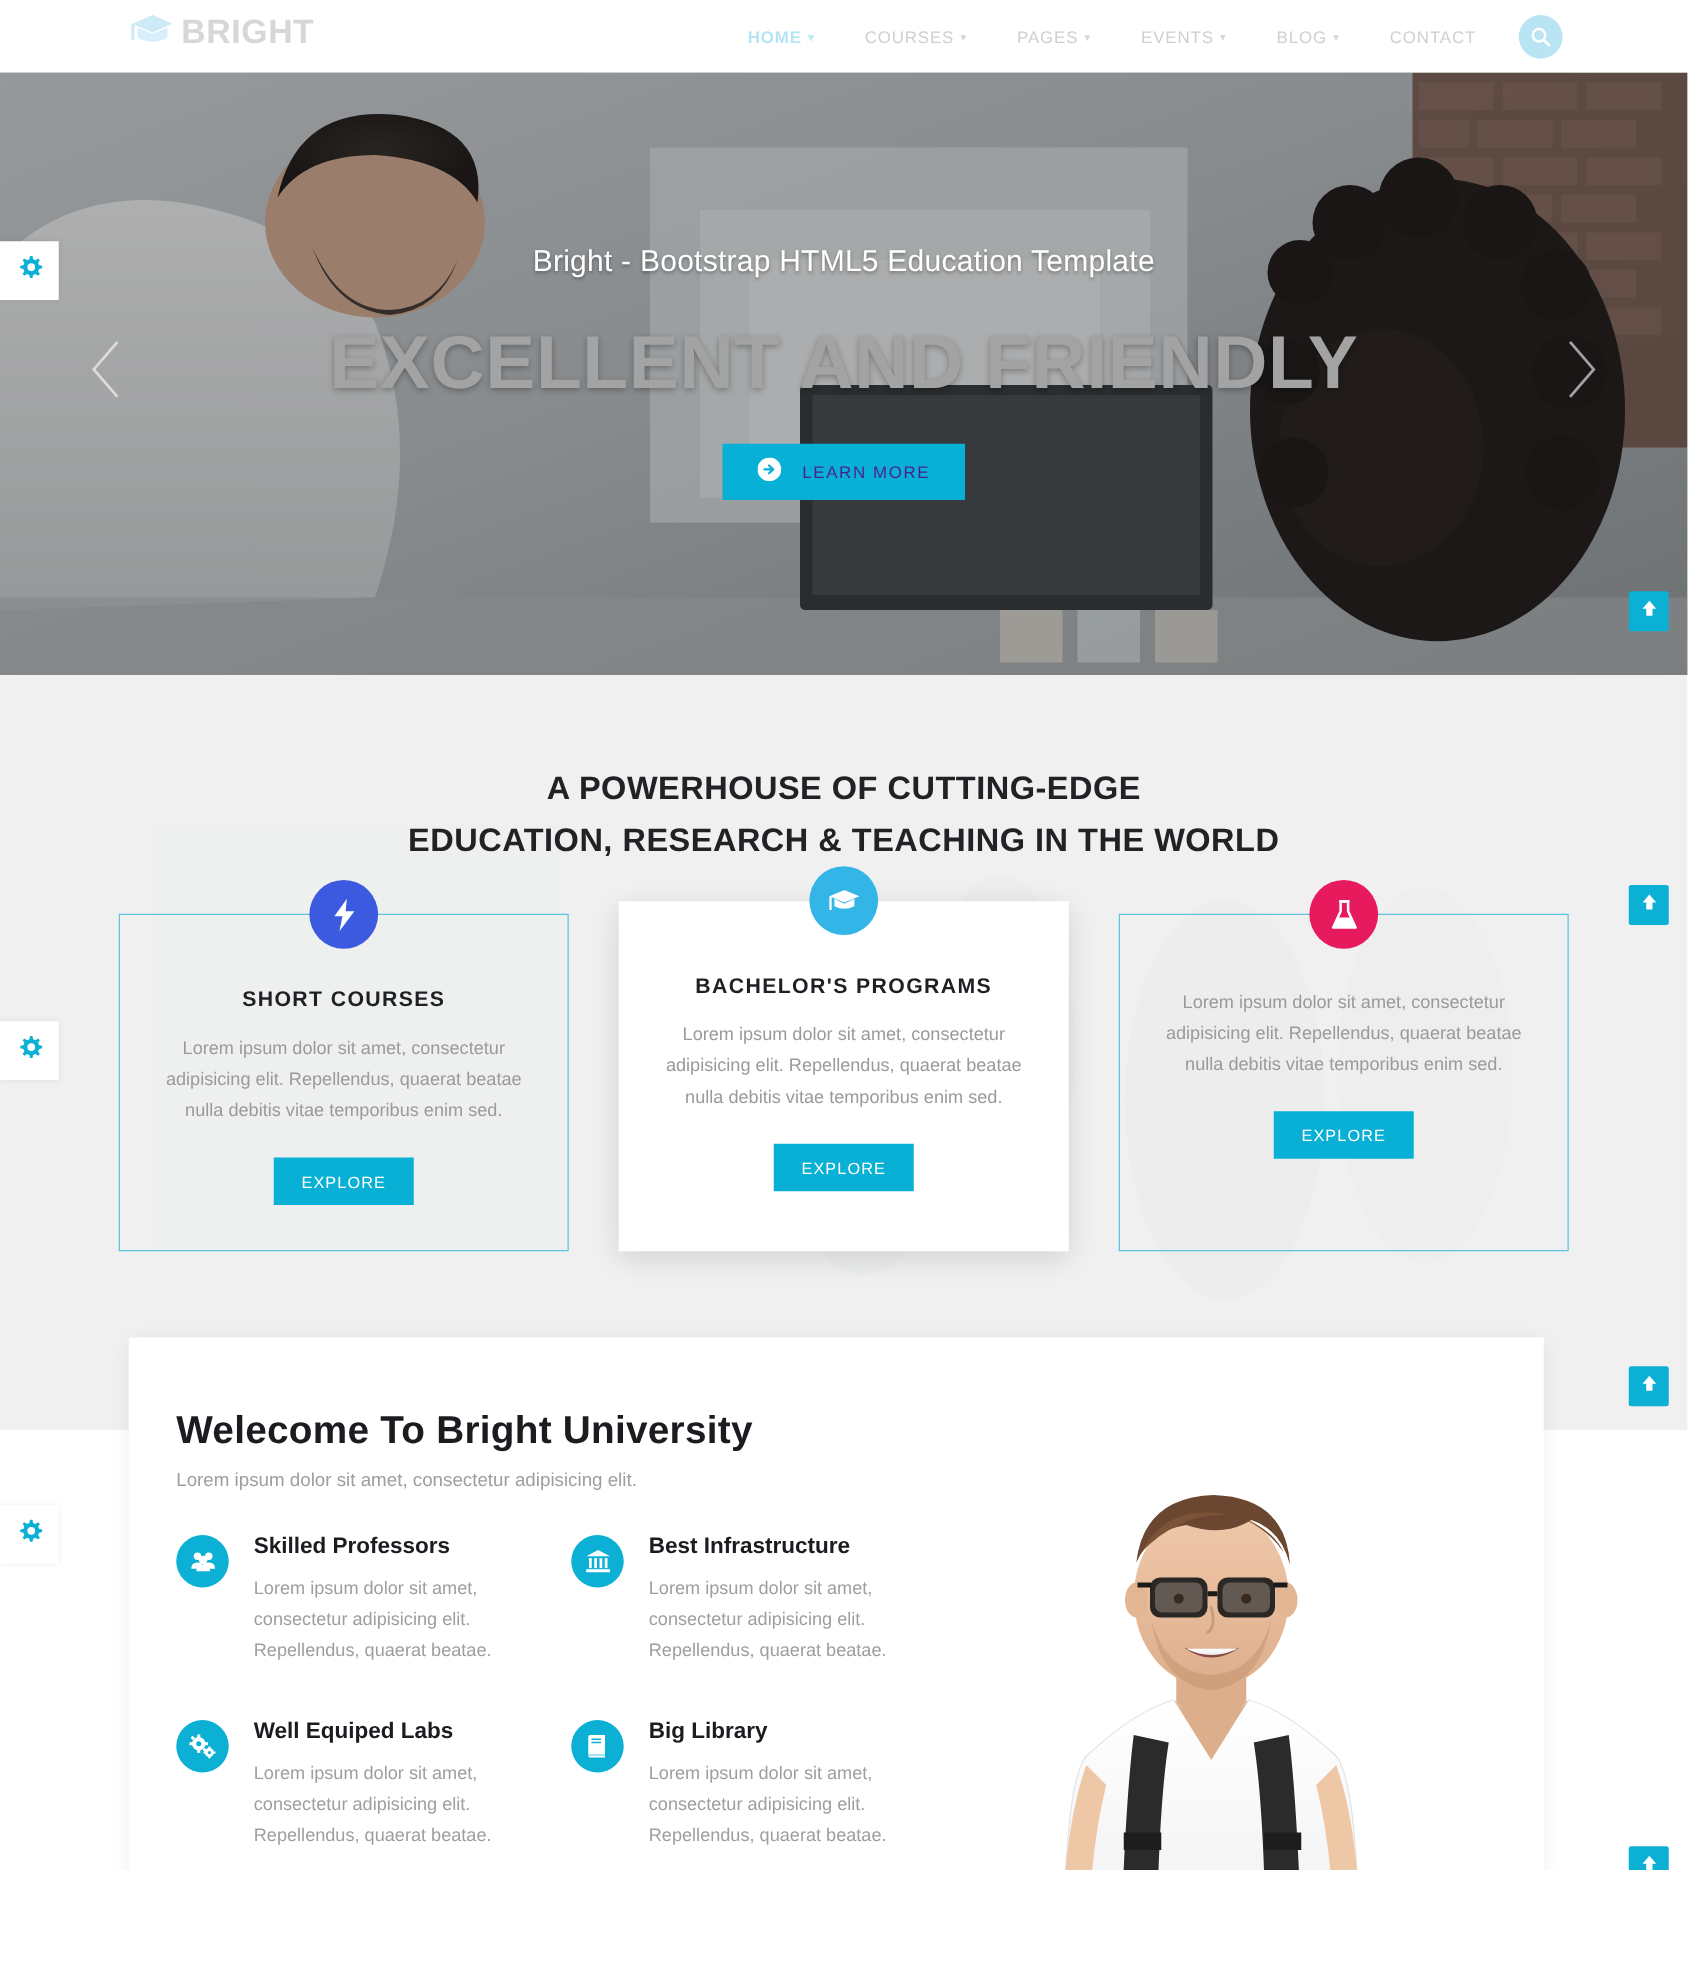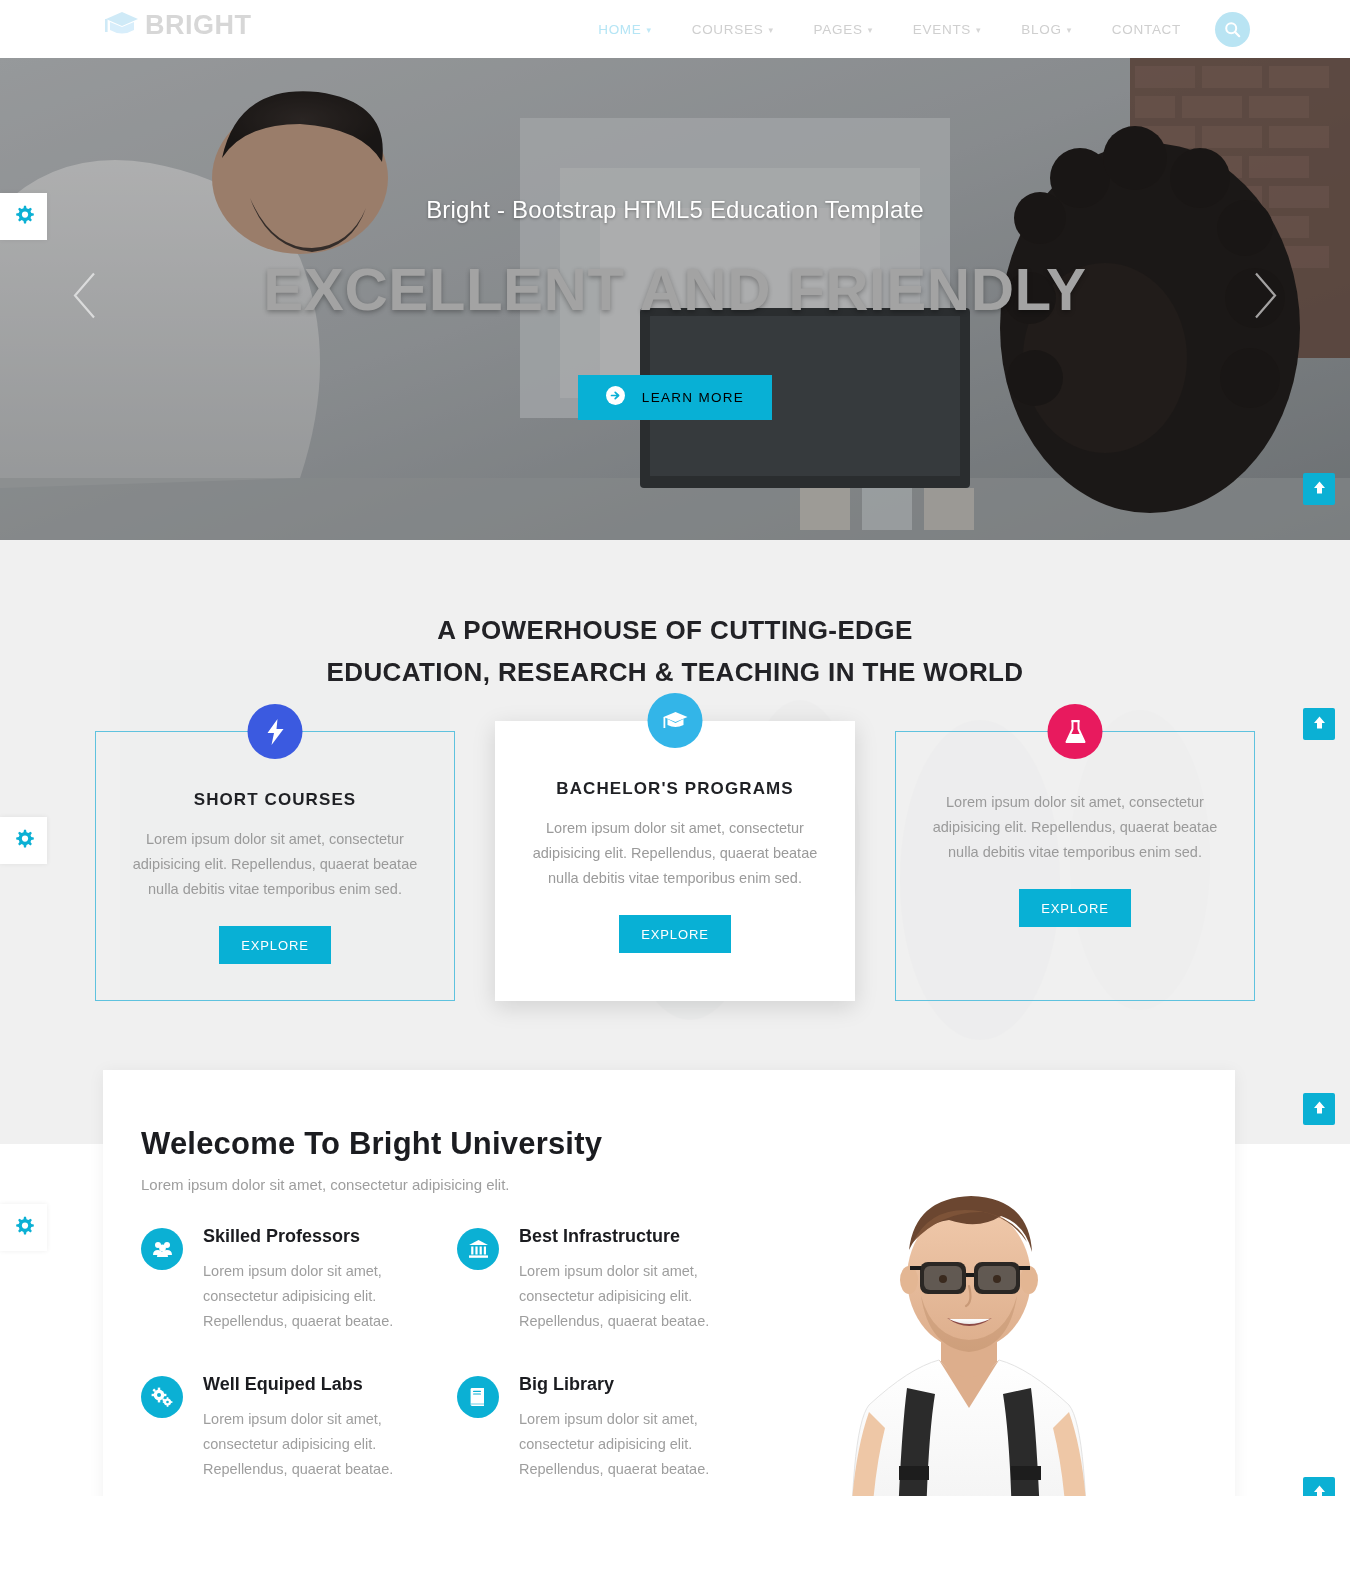--- a/index.html
+++ b/index.html
@@ -30,21 +30,21 @@
   }
   .nav {
     position: absolute; right: 100px; top: 0; height: 58px;
     display: flex; align-items: center; gap: 0px;
   }
   .nav-item {
     font-size: 13.5px; letter-spacing: 0.7px; color: #cfcfcf;
     padding: 0 20px; display: flex; align-items: center; gap: 5px;
     cursor: pointer; white-space: nowrap;
   }
-  .nav-item.active { color: #b5e5f5; }
+  .nav-item.active { color: #b5e5f5; font-weight: bold; }
   .caret { font-size: 9px; opacity: .85; display: inline-block; transform: translateY(1px); }
   .search-btn {
     width: 35px; height: 35px; border-radius: 50%;
     background: #b9e4f3; display: flex; align-items: center; justify-content: center;
     margin-left: 14px; cursor: pointer;
   }
   .search-btn svg { display: block; }
 
   
   .hero {
@@ -60,21 +60,21 @@
   .hero-sub {
     color: #fff; font-size: 24px; font-weight: 400; letter-spacing: .2px;
     text-shadow: 0 1px 3px rgba(0,0,0,.35);
   }
   .hero-title {
     color: #a3a3a3; font-size: 60px; font-weight: 800; letter-spacing: .5px;
     line-height: 1.08; text-align: center; margin-top: 34px;
     text-shadow: 0 2px 5px rgba(0,0,0,.3);
   }
   .hero-btn {
-    margin-top: 52px; background: #08b0d5; color: #000000; border: none;
+    margin-top: 32px; background: #08b0d5; color: #4c1d95; border: none;
     height: 45px; padding: 0 28px; display: flex; align-items: center; gap: 17px;
     font-size: 13.5px; letter-spacing: 1.3px; font-weight: 400; cursor: pointer;
   }
   .hero-btn .circ-arrow { display: block; }
   .carousel-arrow {
     position: absolute; top: 50%; transform: translateY(-50%);
     color: rgba(255,255,255,.55); font-size: 46px; font-weight: 200;
     line-height: 1; cursor: pointer; user-select: none;
     font-family: "Liberation Sans", sans-serif;
   }

